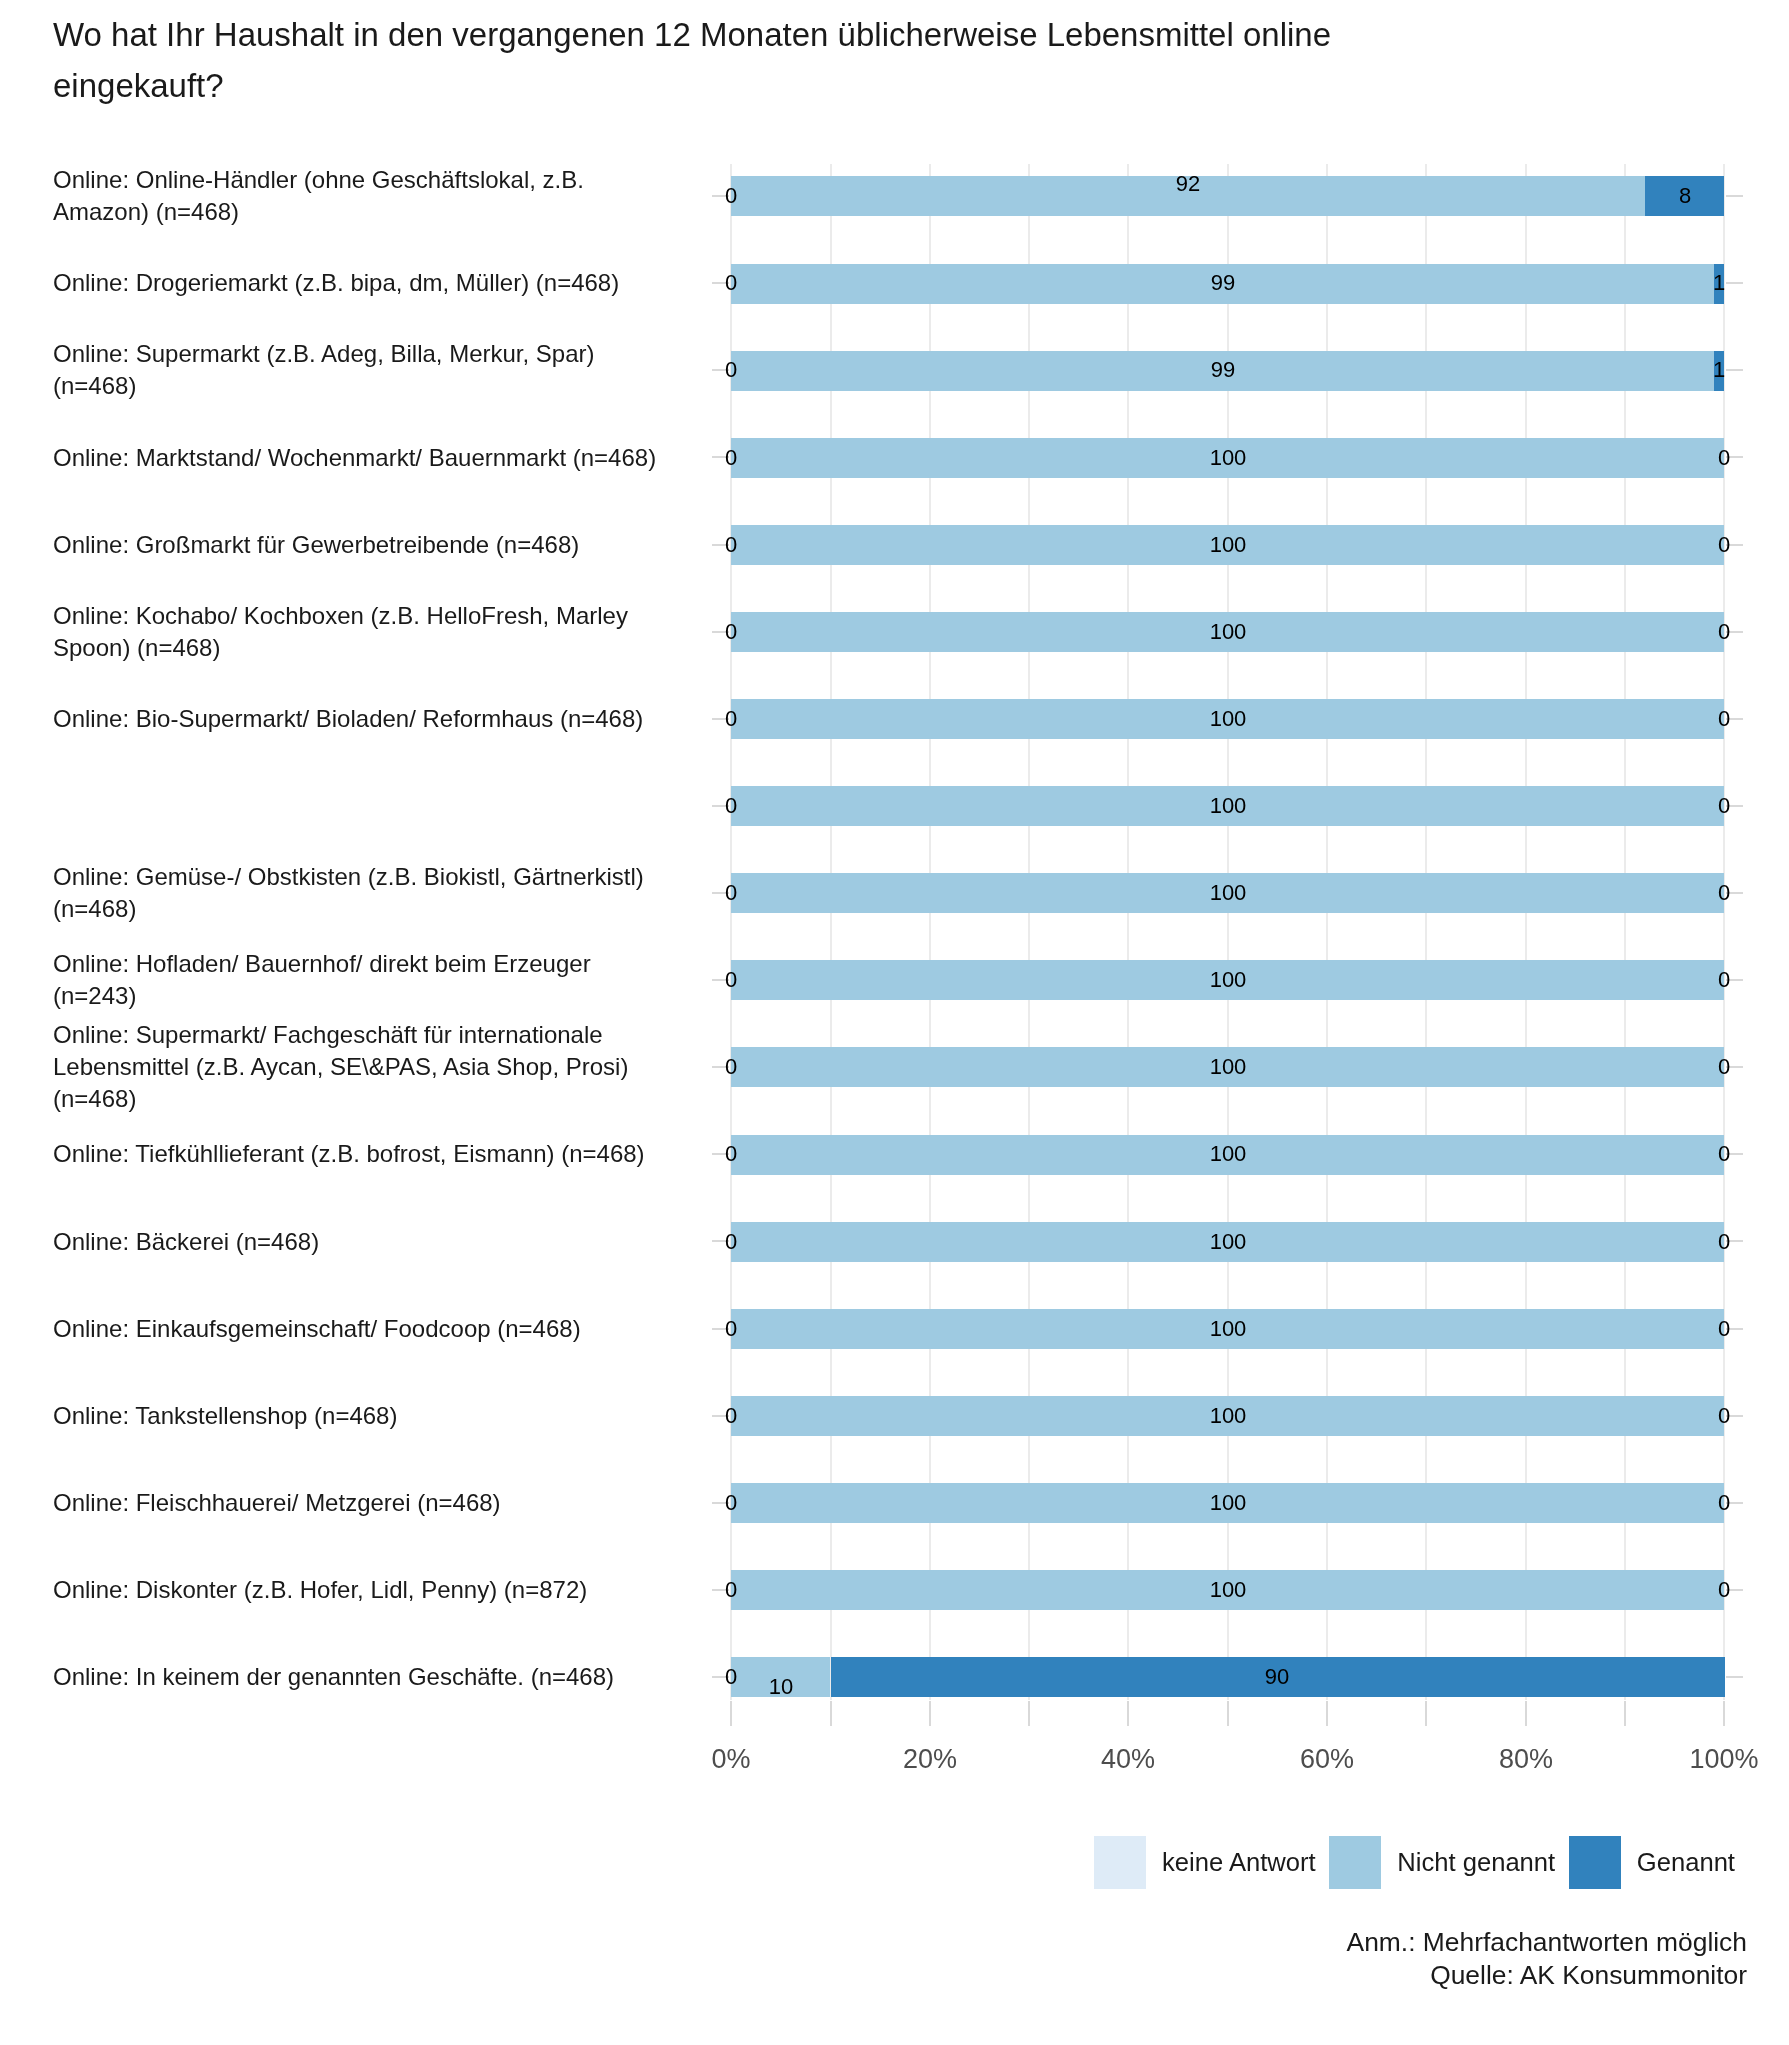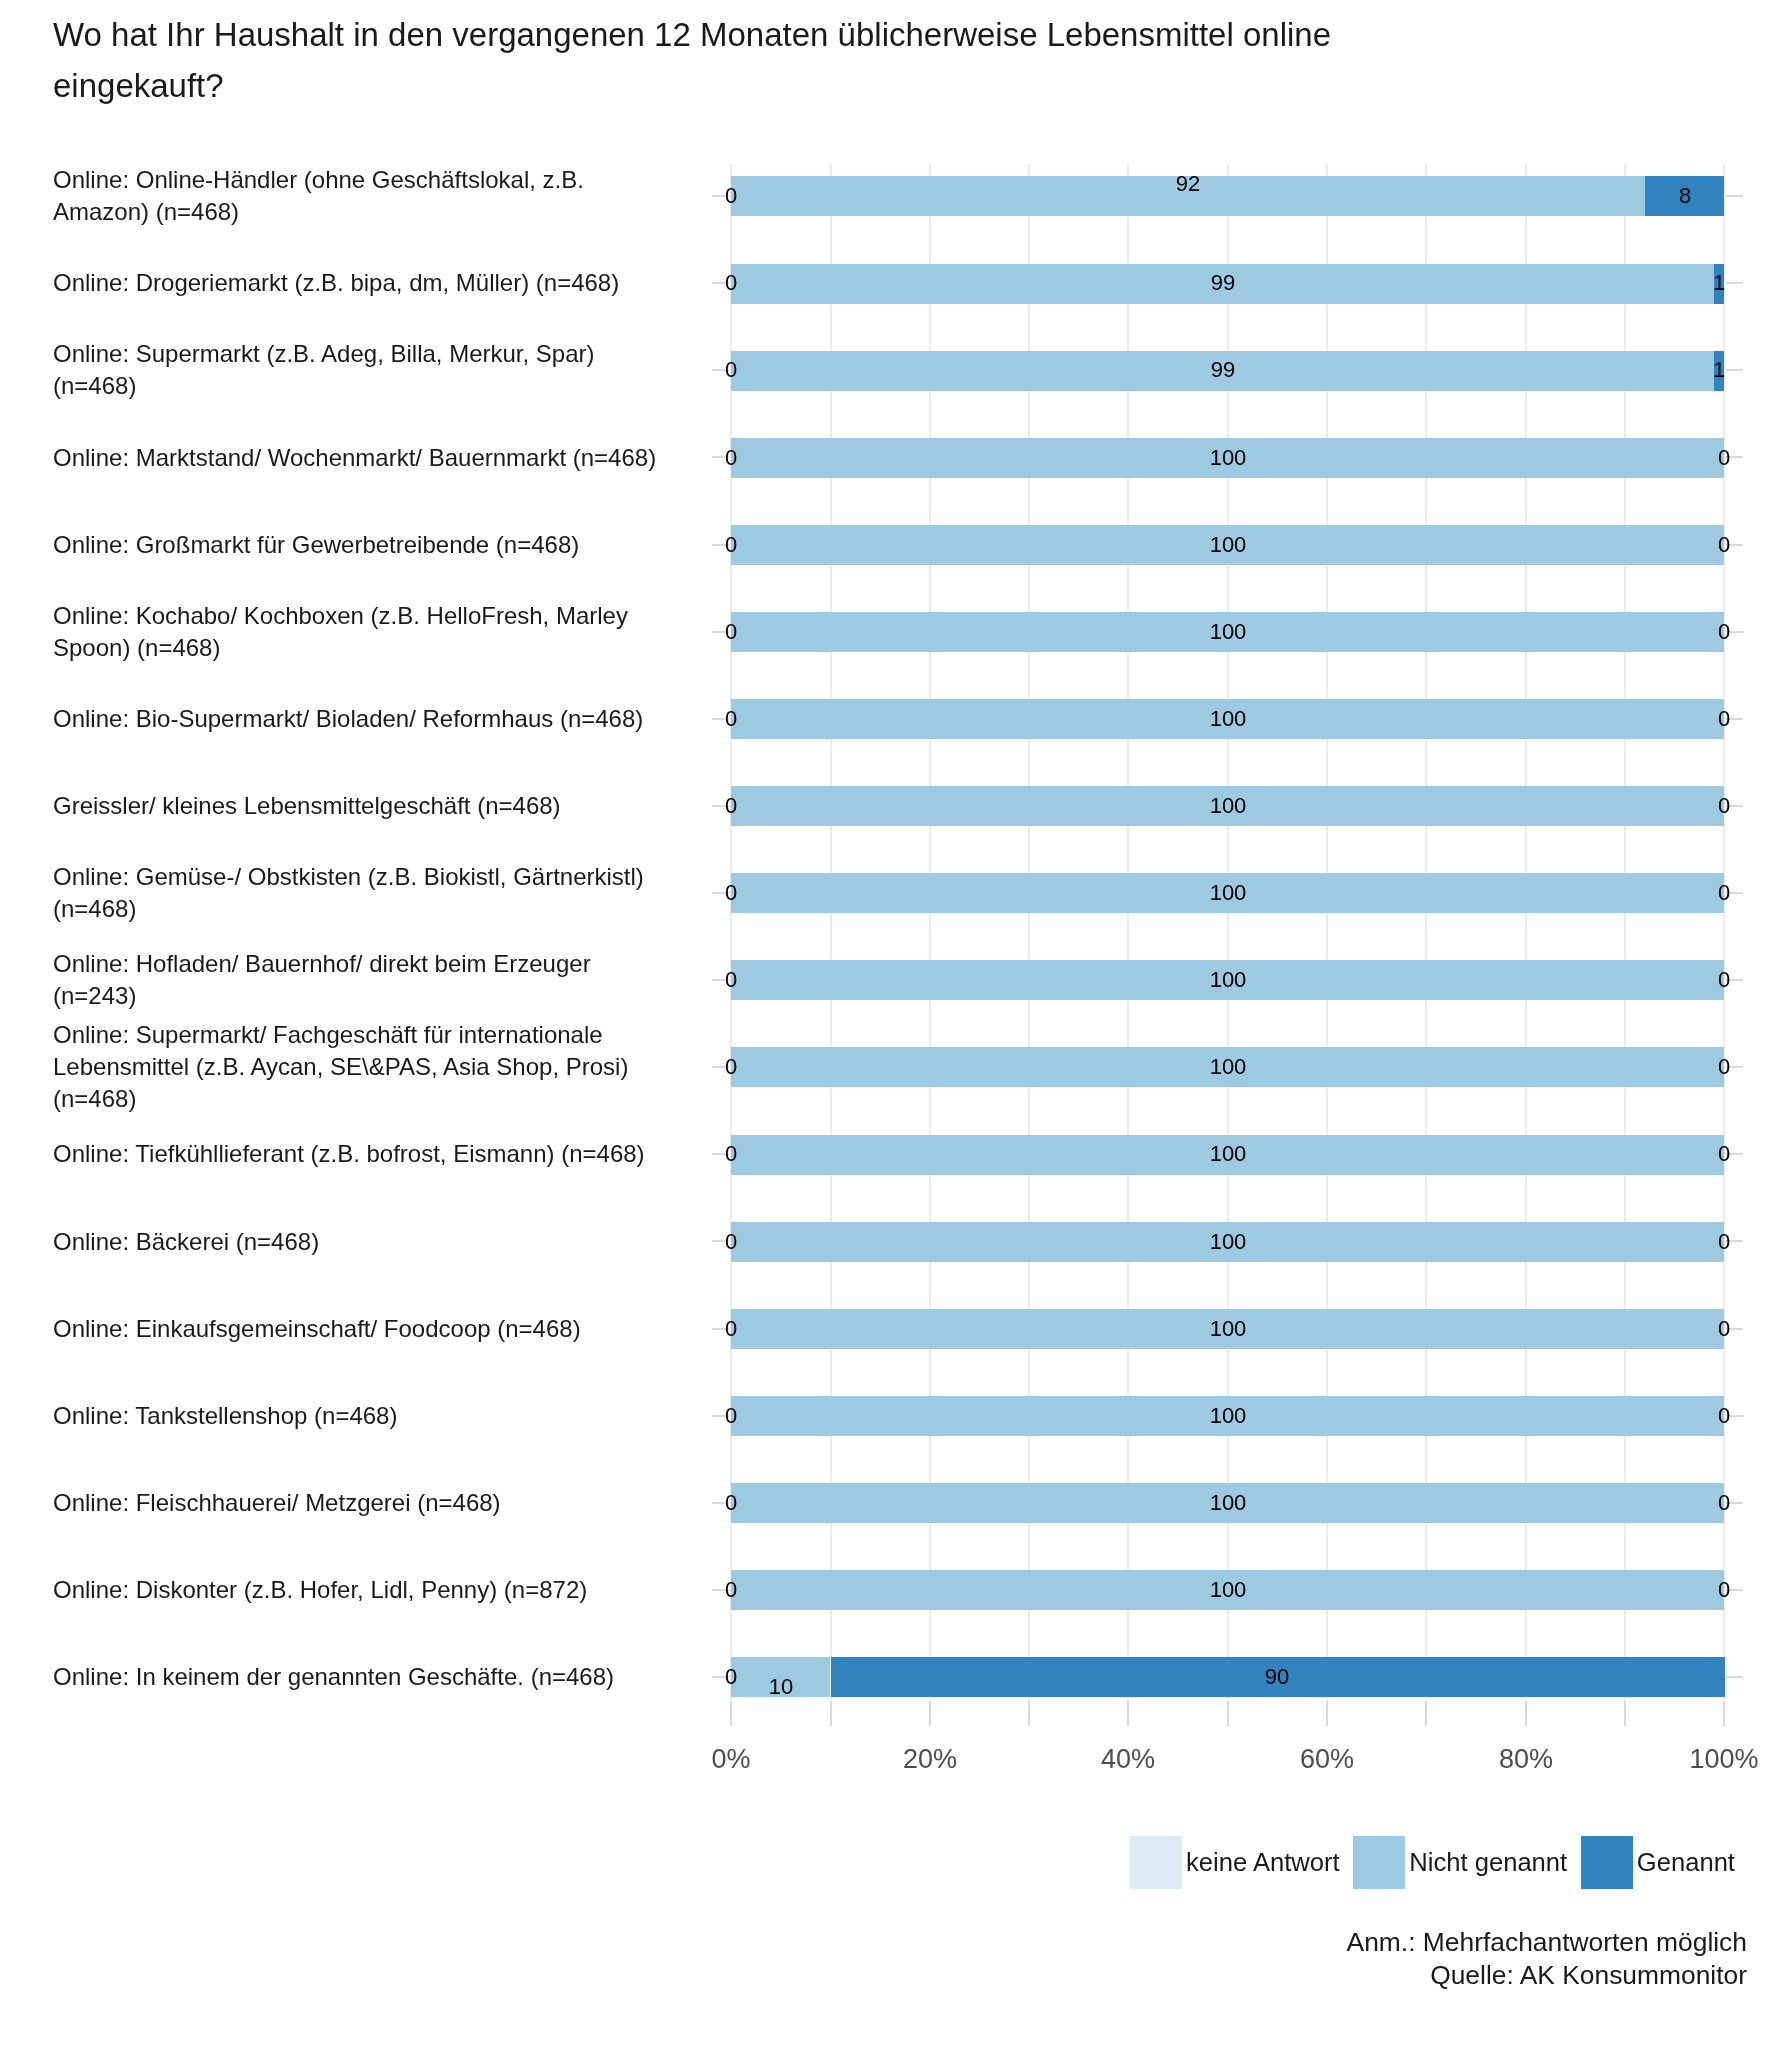--- a/index.html
+++ b/index.html
@@ -13,21 +13,21 @@
   .y-tick{position:absolute;width:17px;height:2.1px;background:#d9d9d9;}
   .x-tick-label{position:absolute;transform:translateX(-50%);
        font-size:27px;color:#4d4d4d;white-space:nowrap;}
   .category-label{position:absolute;left:53px;width:618px;
        transform:translateY(-50%);font-size:24px;line-height:32px;color:#1a1a1a;}
   .bar-segment{position:absolute;height:40px;}
   .value-label{position:absolute;transform:translate(-50%,-50%);
        font-size:22px;color:#000000;white-space:nowrap;}
   .legend{position:absolute;right:55px;top:1836px;display:flex;
        align-items:center;column-gap:13.6px;}
-  .legend-item{display:flex;align-items:center;column-gap:4px;}
+  .legend-item{display:flex;align-items:center;column-gap:16px;}
   .legend-swatch{width:52px;height:53px;flex:0 0 auto;}
   .legend-item-label{font-size:25.6px;color:#1a1a1a;white-space:nowrap;}
   .chart-notes{position:absolute;right:43px;top:1926px;text-align:right;
        font-size:26.4px;line-height:33px;color:#1a1a1a;}
 </style>
 </head>
 <body>
 
 <div id="chart-area">
   <div class="chart-title">Wo hat Ihr Haushalt in den vergangenen 12 Monaten üblicherweise Lebensmittel online eingekauft?</div>
@@ -126,21 +126,20 @@
     <div class="value-label" style="left: 731px; top: 632px;">0</div>
     <div class="value-label" style="left: 1228px; top: 632px;">100</div>
     <div class="value-label" style="left: 1724px; top: 632px;">0</div>
     <div class="category-label" style="top: 719px;">Online: Bio-Supermarkt/ Bioladen/ Reformhaus (n=468)</div>
     <div class="y-tick" style="left: 712px; top: 718px;"></div>
     <div class="y-tick" style="left: 1726px; top: 718px;"></div>
     <div class="bar-segment" style="left: 731px; width: 993px; top: 699px; background: rgb(158, 202, 225);"></div>
     <div class="value-label" style="left: 731px; top: 719px;">0</div>
     <div class="value-label" style="left: 1228px; top: 719px;">100</div>
     <div class="value-label" style="left: 1724px; top: 719px;">0</div>
-    <div class="category-label" style="top: 806px;">Greissler/ kleines Lebensmittelgeschäft (n=468)</div>
     <div class="y-tick" style="left: 712px; top: 805px;"></div>
     <div class="y-tick" style="left: 1726px; top: 805px;"></div>
     <div class="bar-segment" style="left: 731px; width: 993px; top: 786px; background: rgb(158, 202, 225);"></div>
     <div class="value-label" style="left: 731px; top: 806px;">0</div>
     <div class="value-label" style="left: 1228px; top: 806px;">100</div>
     <div class="value-label" style="left: 1724px; top: 806px;">0</div>
     <div class="category-label" style="top: 893px;">Online: Gemüse-/ Obstkisten (z.B. Biokistl, Gärtnerkistl) (n=468)</div>
     <div class="y-tick" style="left: 712px; top: 892px;"></div>
     <div class="y-tick" style="left: 1726px; top: 892px;"></div>
     <div class="bar-segment" style="left: 731px; width: 993px; top: 873px; background: rgb(158, 202, 225);"></div>

